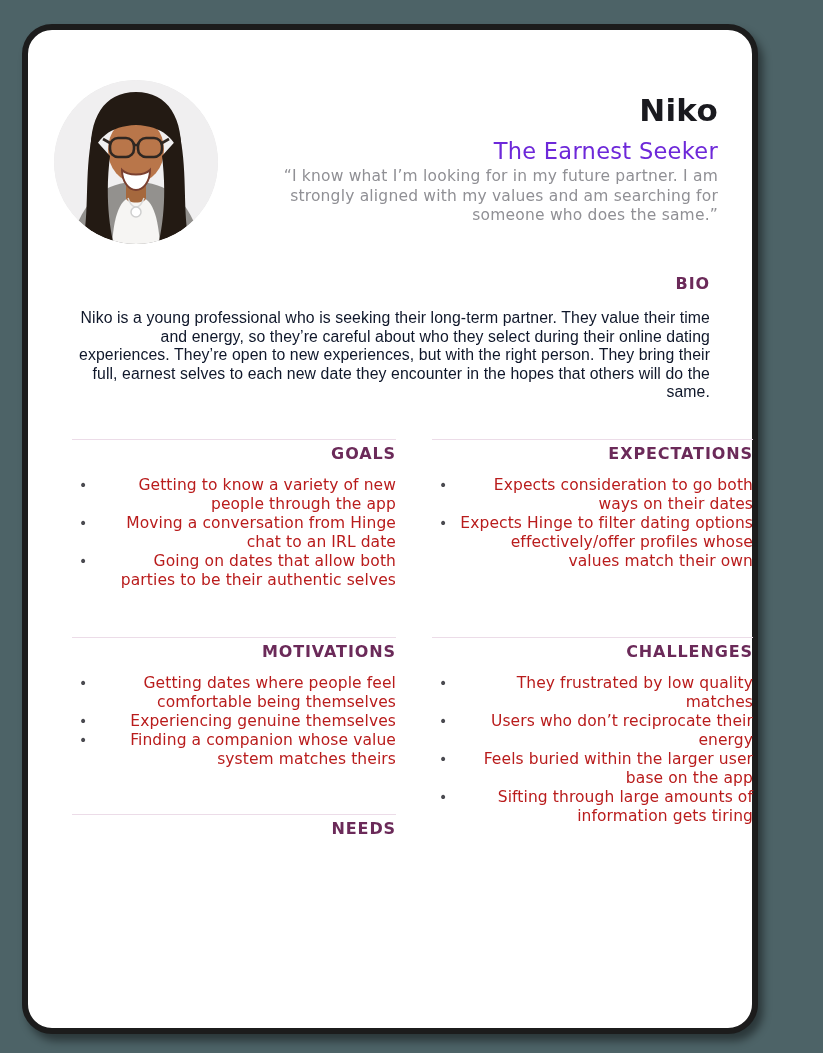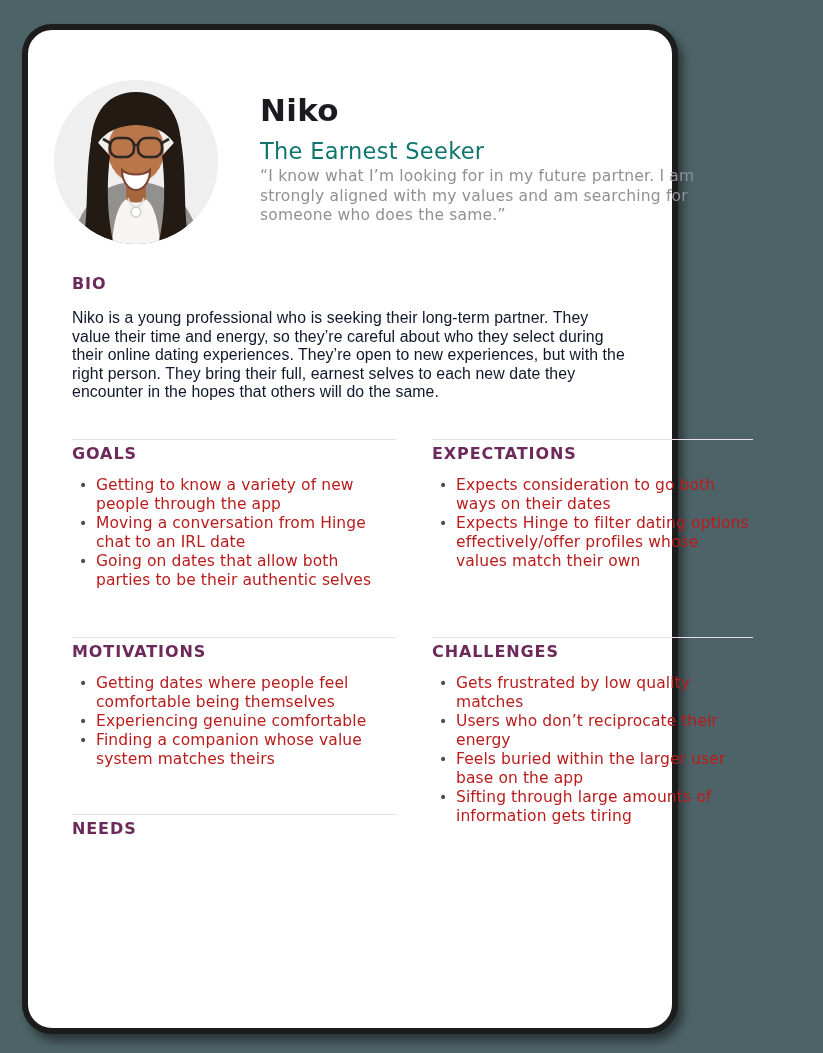--- a/index.html
+++ b/index.html
@@ -6,26 +6,27 @@
   html, body { width: 823px; height: 1053px; }
   body {
     background: #4d6367;
     font-family: "DejaVu Sans", sans-serif;
     position: relative;
     overflow: hidden;
   }
   .card {
     position: absolute;
     left: 22px; top: 24px;
-    width: 656px; height: 1010px;
+    width: 736px; height: 1010px;
     background: #ffffff;
     border: 6px solid #1c1c1c;
     border-radius: 30px;
     box-shadow: 5px 7px 8px rgba(0,0,0,0.45);
     padding: 24px 42px 0 44px;
+    text-align: right;
   }
   
   .header {
     display: flex;
     gap: 42px;
     margin-top: 26px;
     margin-left: -18px;
   }
   .avatar-wrap {
     flex: 0 0 164px;
@@ -38,21 +39,21 @@
   .header-text { padding-top: 12px; }
   .persona-name {
     font-size: 31px;
     font-weight: bold;
     color: #1a1a1f;
     letter-spacing: 0.3px;
   }
   .persona-archetype {
     margin-top: 10px;
     font-size: 22.5px;
-    color: #0f766e;
+    color: #6d28d9;
     letter-spacing: 0.3px;
   }
   .persona-quote {
     margin-top: 3px;
     width: 458px;
     font-size: 15.5px;
     line-height: 19.5px;
     color: #909095;
     letter-spacing: 0.2px;
   }
@@ -171,40 +172,40 @@
         <ul class="bullet-list">
             <li>Getting to know a variety of new people through the app</li>
             <li>Moving a conversation from Hinge chat to an IRL date</li>
             <li>Going on dates that allow both parties to be their authentic selves</li>
           </ul>
       </div>
       <div class="section sec-motivations">
         <div class="section-heading">MOTIVATIONS</div>
         <ul class="bullet-list">
             <li>Getting dates where people feel comfortable being themselves</li>
-            <li>Experiencing genuine comfortable</li>
+            <li>Experiencing genuine themselves</li>
             <li>Finding a companion whose value system matches theirs</li>
           </ul>
       </div>
       <div class="section">
         <div class="section-heading">NEEDS</div>
       </div>
     </div>
     <div class="col-right">
       <div class="section sec-row1">
         <div class="section-heading">EXPECTATIONS</div>
         <ul class="bullet-list">
             <li>Expects consideration to go both ways on their dates</li>
             <li>Expects Hinge to filter dating options effectively/offer profiles whose values match their own</li>
           </ul>
       </div>
       <div class="section">
         <div class="section-heading">CHALLENGES</div>
         <ul class="bullet-list">
-            <li>Gets frustrated by low quality matches</li>
+            <li>They frustrated by low quality matches</li>
             <li>Users who don’t reciprocate their energy</li>
             <li>Feels buried within the larger user base on the app</li>
             <li>Sifting through large amounts of information gets tiring</li>
           </ul>
       </div>
     </div>
   </div>
 
 </div>
 

